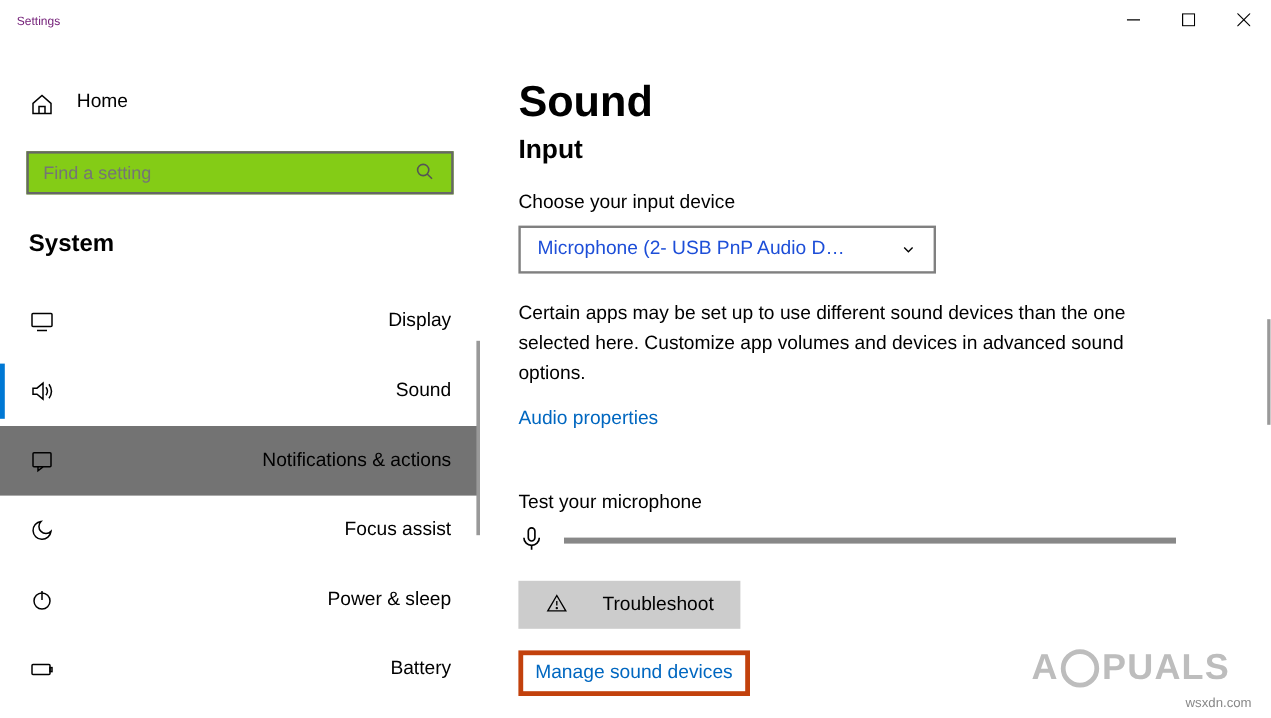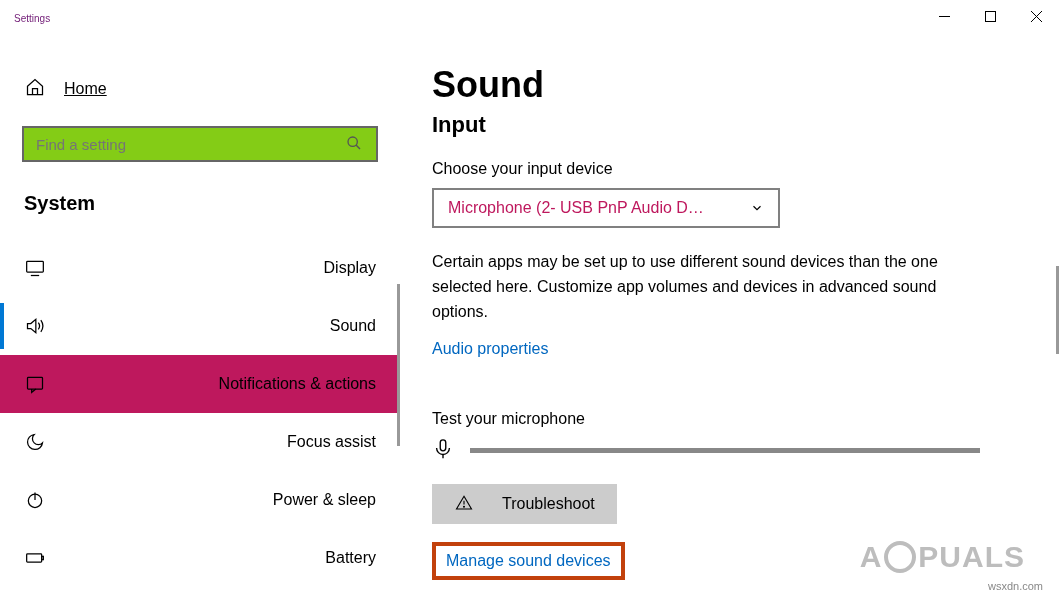--- a/index.html
+++ b/index.html
@@ -7,46 +7,46 @@
     
     .titlebar { height: 36px; display: flex; align-items: center; padding-left: 14px; }
     .titlebar-title { font-size: 10px; color: #701a75; }
     .window-controls { position: absolute; top: 0; right: 0; display: flex; }
     .window-btn { width: 46px; height: 32px; display: flex; align-items: center; justify-content: center; cursor: pointer; }
     .window-btn svg { stroke: #000; fill: none; }
     
     .layout { display: flex; height: calc(100% - 36px); }
     
     .sidebar { width: 400px; background: #fff; padding-top: 30px; position: relative; }
-    .home-row { display: flex; align-items: flex-end; padding: 10px 24px; margin-bottom: 18px; cursor: pointer; text-decoration: underline; }
+    .home-row { display: flex; align-items: flex-start; padding: 10px 24px; margin-bottom: 18px; cursor: pointer; }
     .home-row .icon { width: 22px; height: 22px; margin-right: 18px; display: flex; align-items: center; justify-content: center; }
     .home-row span.label { font-size: 16px; color: #000; }
     
     .search-box { margin: 0 22px 30px 22px; border: 2px solid #666; height: 36px; display: flex; align-items: center; padding: 0 12px; background: #84cc16; }
     .search-box input { border: none; outline: none; flex: 1; font-size: 15px; color: #555; background: transparent; }
     .search-box .icon { width: 18px; height: 18px; }
     
     .category-label { font-size: 20px; font-weight: 600; color: #000; padding: 0 24px; margin-bottom: 24px; }
     
     .nav-list { position: relative; }
     .nav-item { display: flex; align-items: center; height: 58px; padding: 0 24px; cursor: pointer; position: relative; justify-content: space-between; }
-    .nav-item.hover { background: #be185d; }
+    .nav-item.hover { background: #737373; }
     .nav-item.selected::before { content: ""; position: absolute; left: 0; top: 6px; bottom: 6px; width: 4px; background: #0078d4; }
     .nav-item .icon { width: 22px; height: 22px; margin-right: 18px; display: flex; align-items: center; justify-content: center; }
     .nav-item .label { font-size: 16px; color: #000; }
     
     .sidebar-scrollbar { position: absolute; right: 0; top: 248px; width: 3px; height: 162px; background: #999; }
     
     .main { flex: 1; padding: 28px 40px 0 32px; position: relative; overflow: hidden; }
     .page-title { font-size: 36px; font-weight: 600; color: #000; margin-bottom: 6px; }
     .section-title { font-size: 22px; font-weight: 600; color: #000; margin-bottom: 22px; }
     .field-label { font-size: 16px; color: #000; margin-bottom: 10px; }
     
     .dropdown { width: 348px; height: 40px; border: 2px solid #808080; background: #fff; display: flex; align-items: center; padding: 0 14px; cursor: pointer; margin-bottom: 22px; }
-    .dropdown .value { flex: 1; font-size: 16px; color: #be185d; white-space: nowrap; overflow: hidden; text-overflow: ellipsis; }
+    .dropdown .value { flex: 1; font-size: 16px; color: #1d4ed8; white-space: nowrap; overflow: hidden; text-overflow: ellipsis; }
     .dropdown .chev { width: 14px; height: 14px; }
     
     .body-text { font-size: 16px; color: #000; line-height: 1.55; max-width: 560px; margin-bottom: 16px; }
     .link { font-size: 16px; color: #0067c0; cursor: pointer; display: inline-block; }
     .link-spaced { margin-bottom: 26px; }
     
     .mic-test { display: flex; align-items: center; gap: 14px; margin-bottom: 22px; }
     .mic-icon { width: 24px; height: 24px; }
     .mic-bar { flex: 0 0 510px; height: 5px; background: #888; }
     

